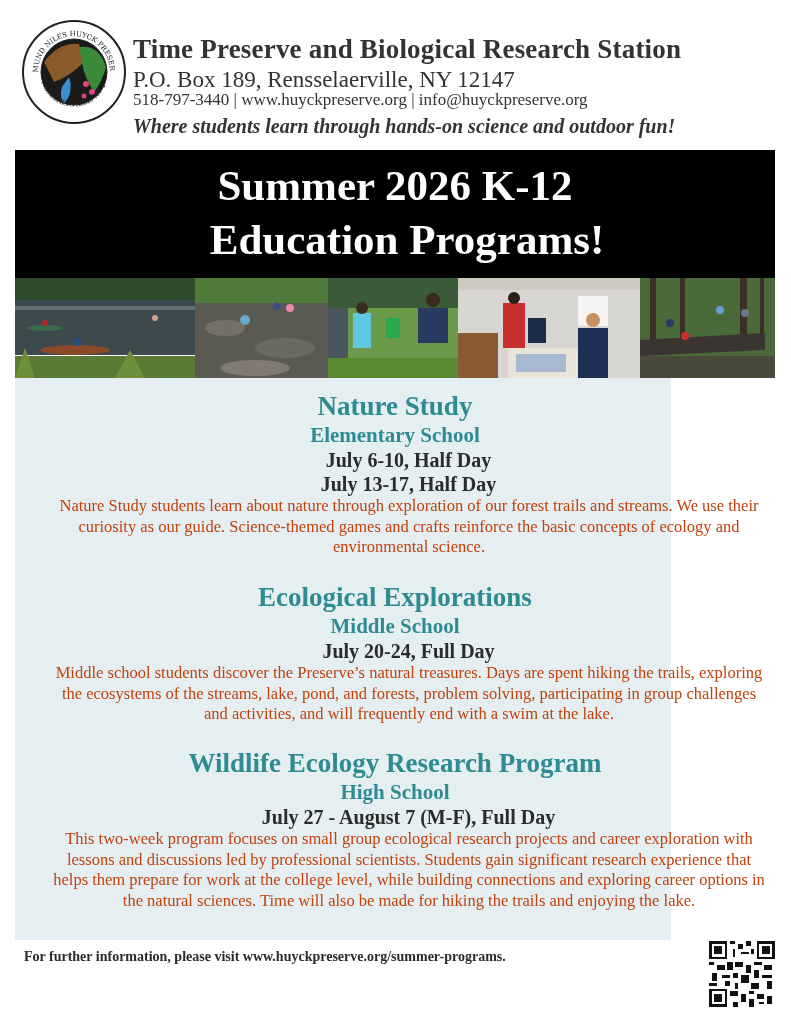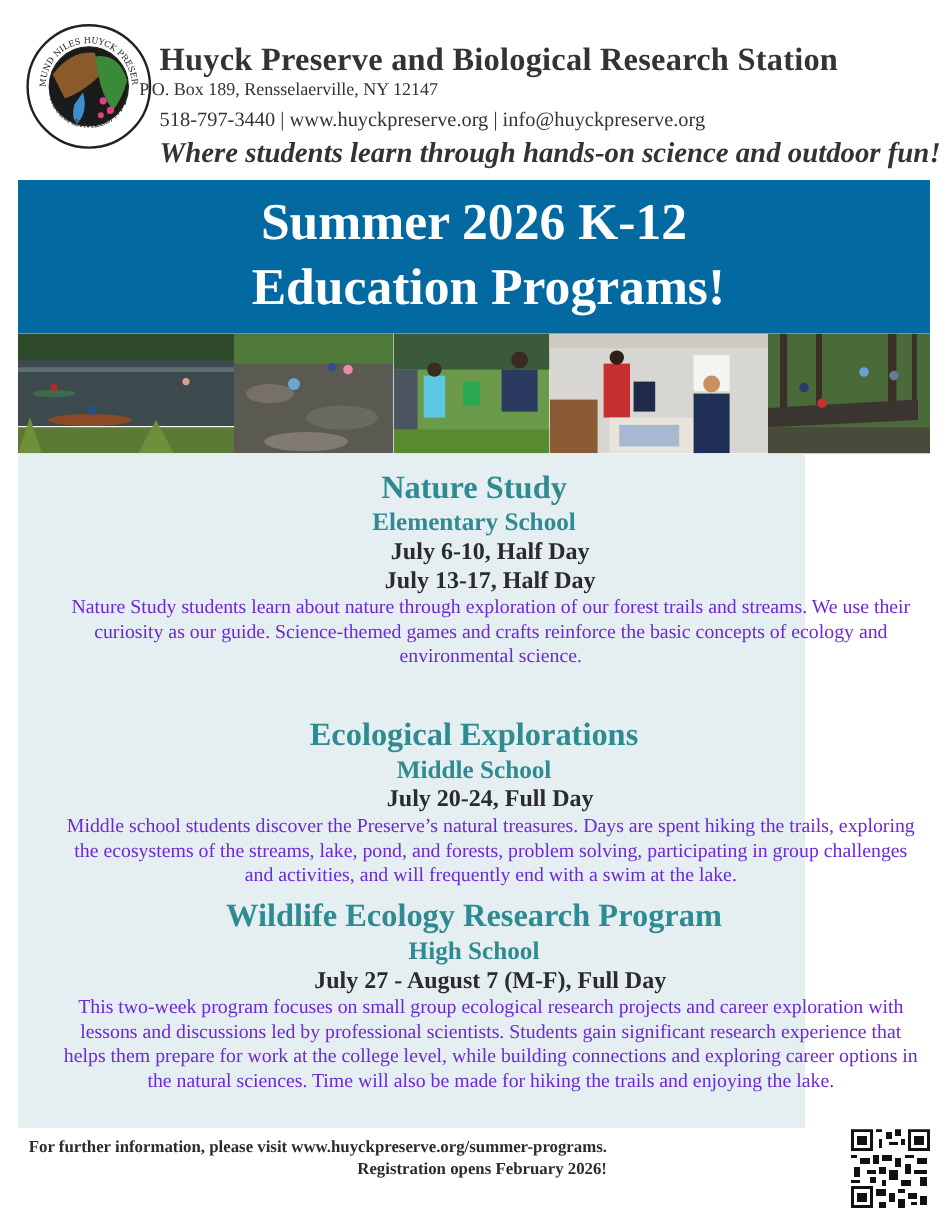--- a/index.html
+++ b/index.html
@@ -10,44 +10,44 @@
   .header { position:absolute; left:0; top:0; width:791px; height:148px; }
   .logo {
     position:absolute; left:22px; top:20px; width:104px; height:104px; border-radius:50%;
     background:#fff; border:2px solid #222; box-sizing:border-box; overflow:hidden;
   }
   .logo svg { width:100%; height:100%; display:block; }
   .org-name {
     position:absolute; left:133px; top:34px; font-size:27px; font-weight:bold; color:#333;
     letter-spacing:0.2px; white-space:nowrap;
   }
-  .address { position:absolute; left:116px; top:67px; font-size:15px; color:#333; white-space:nowrap; }
+  .address { position:absolute; left:133px; top:67px; font-size:23px; color:#333; white-space:nowrap; }
   .contact { position:absolute; left:133px; top:90px; font-size:17px; color:#333; white-space:nowrap;text-align:center; }
   .tagline {
-    position:absolute; left:133px; top:115px; font-size:24px; font-style:italic; font-weight:bold;
+    position:absolute; left:133px; top:115px; font-size:20px; font-style:italic; font-weight:bold;
     color:#333; white-space:nowrap;text-align:center;
   }
   .banner {
-    position:absolute; left:15px; top:150px; width:760px; height:128px; background:#0369a1;
+    position:absolute; left:15px; top:150px; width:760px; height:128px; background:#000000;
     text-align:center; color:#ffffff;
   }
   .banner-line1 { position:absolute; left:0; right:0; top:10px; font-size:43px; font-weight:bold; line-height:52px; }
   .banner-line2 { position:absolute; left:0; right:0; top:64px; font-size:43px; font-weight:bold; line-height:52px;padding-left:24px; }
   .photos {
     position:absolute; left:15px; top:278px; width:760px; height:100px; display:flex;
   }
   .photo { height:100%; position:relative; overflow:hidden; }
   .content {
     position:absolute; left:15px; top:378px; width:656px; height:562px; background:#e5eff1;
   }
   .section { position:absolute; left:0; width:760px; text-align:center; }
   .prog-title { font-size:27px; font-weight:bold; color:#2e8b91; line-height:32px; }
   .prog-level { font-size:21px; font-weight:bold; color:#2e8b91; line-height:26px; }
   .prog-date { font-size:20px; font-weight:bold; color:#2b2b2b; line-height:24px;margin-left:27px; }
-  .prog-desc { font-size:16.5px; color:#6d28d9; line-height:20.5px; padding:0 6px;margin-left:28px; }
+  .prog-desc { font-size:16.5px; color:#c2410c; line-height:20.5px; padding:0 6px;margin-left:28px; }
   .footer-text { position:absolute; left:24px; top:948px; font-size:14px; font-weight:bold; color:#2b2b2b; line-height:18px;text-align:right; }
   .qr { position:absolute; left:709px; top:941px; width:66px; height:66px; }
   .qr-bg { position:absolute; left:700px; top:933px; width:91px; height:8px; background:#ffffff; }
 </style>
 </head>
 <body>
 
 <div class="header">
   <div class="logo">
     <svg viewBox="0 0 100 100">
@@ -64,21 +64,21 @@
       <circle cx="60" cy="74" r="2.5" fill="#e04080"></circle>
       <circle cx="50" cy="50" r="33" fill="none" stroke="#222" stroke-width="1"></circle>
       <text font-size="7" font-family="DejaVu Serif, serif" fill="#222">
         <textPath href="#ringTop" startOffset="50%" text-anchor="middle">THE EDMUND NILES HUYCK PRESERVE, INC.</textPath>
       </text>
       <text font-size="7" font-family="DejaVu Serif, serif" fill="#222">
         <textPath href="#ringBot" startOffset="50%" text-anchor="middle">RENSSELAERVILLE, NY 1931</textPath>
       </text>
     </svg>
   </div>
-  <div class="org-name">Huyck Preserve and Biological Research Station</div>
+  <div class="org-name">Time Preserve and Biological Research Station</div>
   <div class="address">P.O. Box 189, Rensselaerville, NY 12147</div>
   <div class="contact">518-797-3440 | www.huyckpreserve.org | info@huyckpreserve.org</div>
   <div class="tagline">Where students learn through hands-on science and outdoor fun!</div>
 </div>
 
 <div class="banner">
   <div class="banner-line1">Summer 2026 K-12</div>
   <div class="banner-line2">Education Programs!</div>
 </div>
 
@@ -157,40 +157,39 @@
 
 <div class="content">
   <div class="section" style="top:12px;">
     <div class="prog-title">Nature Study</div>
     <div class="prog-level">Elementary School</div>
     <div class="prog-date">July 6-10, Half Day</div>
     <div class="prog-date">July 13-17, Half Day</div>
     <div class="prog-desc">Nature Study students learn about nature through exploration of our forest trails and streams. We use their curiosity as our guide. Science-themed games and crafts reinforce the basic concepts of ecology and environmental science.</div>
   </div>
 
-  <div class="section" style="top:218px;">
+  <div class="section" style="top:203px;">
     <div class="prog-title">Ecological Explorations</div>
     <div class="prog-level">Middle School</div>
     <div class="prog-date">July 20-24, Full Day</div>
     <div class="prog-desc">Middle school students discover the Preserve’s natural treasures. Days are spent hiking the trails, exploring the ecosystems of the streams, lake, pond, and forests, problem solving, participating in group challenges and activities, and will frequently end with a swim at the lake.</div>
   </div>
 
   <div class="section" style="top:369px;">
     <div class="prog-title">Wildlife Ecology Research Program</div>
     <div class="prog-level">High School</div>
     <div class="prog-date">July 27 - August 7 (M-F), Full Day</div>
     <div class="prog-desc">This two-week program focuses on small group ecological research projects and career exploration with lessons and discussions led by professional scientists. Students gain significant research experience that helps them prepare for work at the college level, while building connections and exploring career options in the natural sciences. Time will also be made for hiking the trails and enjoying the lake.</div>
   </div>
 </div>
 
 <div class="qr-bg"></div>
 
 <div class="footer-text">
   <div>For further information, please visit www.huyckpreserve.org/summer-programs.</div>
-  <div>Registration opens February 2026!</div>
 </div>
 
 <div class="qr">
   <svg width="66" height="66" viewBox="0 0 25 25" shape-rendering="crispEdges">
     <rect width="25" height="25" fill="#fff"></rect>
     <g fill="#111">
       <rect x="0" y="0" width="7" height="7"></rect>
         <rect x="1" y="1" width="5" height="5" fill="#fff"></rect>
         <rect x="2" y="2" width="3" height="3"></rect>
       <rect x="18" y="0" width="7" height="7"></rect>

